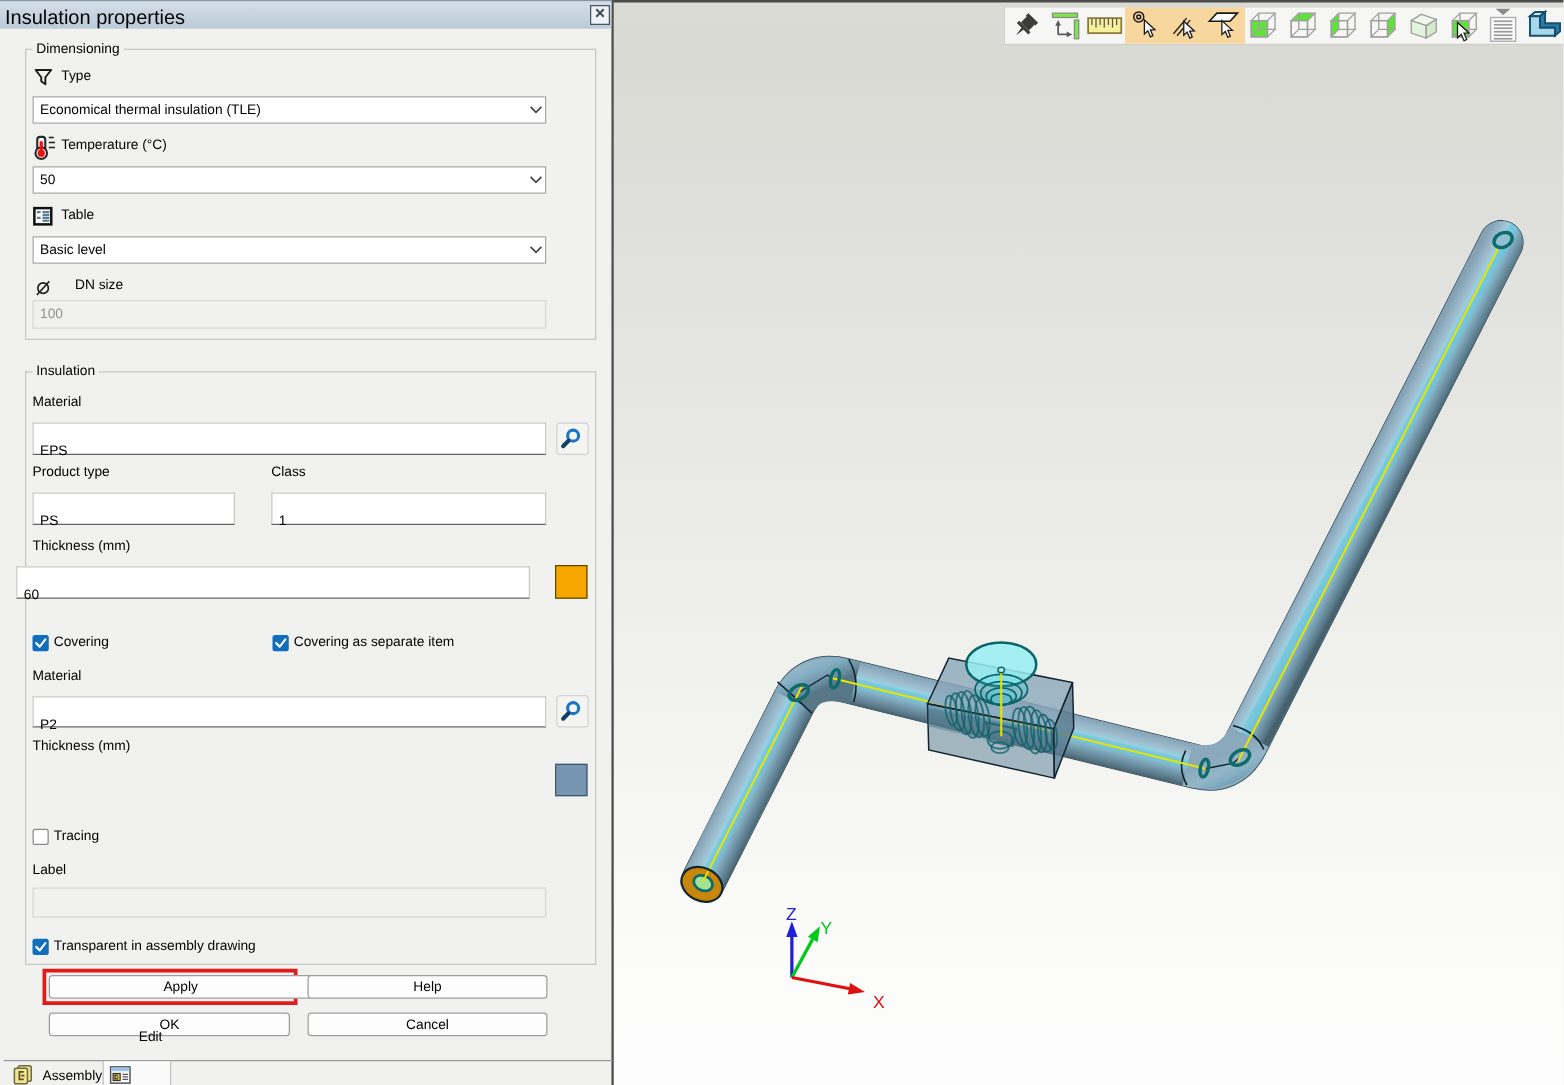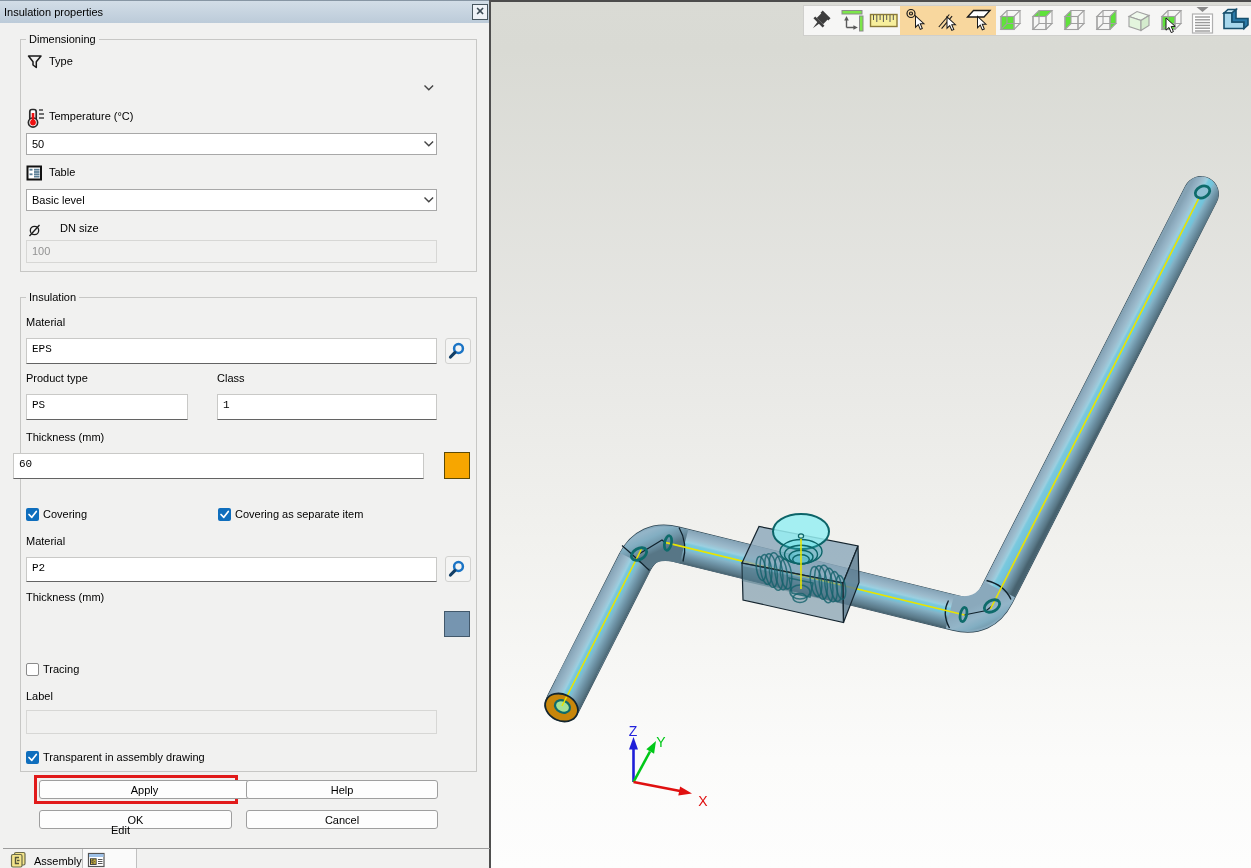--- a/index.html
+++ b/index.html
@@ -14,30 +14,30 @@
 #divider { left:489px; top:0; width:2px; height:868px; background:#4f4f4f; }
 
 
 #toolbar { left:803px; top:5px; width:448px; height:31px; background:#f6f6f5; border:1px solid #cfcfcc; border-right:none; }
 #tb-orange { left:900px; top:6px; width:96px; height:29px; background:#f8d79e; }
 
 
 #dialog { left:0; top:0; width:489px; height:868px; background:#f1f1f0; }
 #titlebar { left:0; top:0; width:489px; height:23px;
   background:linear-gradient(to bottom,#d2dde7,#bccbd9); border-top:1px solid #8796a4; }
-#titlebar span { position:absolute; left:4px; top:5px; font-size:11px; color:#000; }
+#titlebar span { position:absolute; left:4px; top:5px; font-size:16px; color:#000; }
 #closebtn { left:472px; top:4px; width:16px; height:16px; background:#eef2f7; border:1px solid #47565f; color:#3c4b55;
   font-size:11px; line-height:13px; text-align:center; font-weight:bold; }
 
 .group { position:absolute; border:1px solid #c7c7c5; }
 .grouplabel { position:absolute; font-size:11px; color:#000; background:#f1f1f0; padding:0 3px; }
 .lbl { position:absolute; font-size:11px; color:#000; white-space:nowrap; }
 .combo, .tfield { position:absolute; background:#fff; border:1px solid #a8a8a8; font-size:11px; color:#000;
   padding:4px 0 0 5px; }
-.tfield { border-color:#c9c9c7 #c9c9c7 #636363 #c9c9c7; padding-top:4px;font-family:Liberation Mono, monospace; }
+.tfield { border-color:#c9c9c7 #c9c9c7 #636363 #c9c9c7; padding-top:16px; }
 .dfield { position:absolute; background:#f1f1f0; border:1px solid #d7d7d5; font-size:11px; color:#929292; padding:4px 0 12px 5px; }
 .btn { position:absolute; background:#fdfdfd; border:1px solid #9e9e9e; border-radius:3px; font-size:11px; color:#000;
   display:flex; align-items:center; justify-content:center; }
 .sqbtn { position:absolute; width:26px; height:26px; background:#f4f4f3; border:1px solid #d2d2d0; border-radius:3px; }
 .cb { position:absolute; width:13px; height:13px; border-radius:2px; }
 .cb.on { background:#0f6ebd; }
 .cb.off { background:#fff; border:1px solid #8b8b8b; }
 #dlgicons { z-index:10; }
 #redbox { left:34px; top:775px; width:204px; height:29px; border:3px solid #e11a1a; }
 
@@ -361,20 +361,21 @@
       </g>
 
       <g stroke="#fff" stroke-width="1.7" fill="none" stroke-linecap="round" stroke-linejoin="round">
         <path d="M 29 514.5 L 31.8 517.3 L 36.3 511.5"></path>
         <path d="M 221 514.5 L 223.8 517.3 L 228.3 511.5"></path>
         <path d="M 29 757.5 L 31.8 760.3 L 36.3 754.5"></path>
       </g>
     </svg>
 
     <div class="lbl" style="left:49px;top:55px">Type</div>
+    <div class="combo" style="left:26px;top:77px;width:411px;height:22px">Economical thermal insulation (TLE)</div>
     <div class="lbl" style="left:49px;top:110px">Temperature (°C)</div>
     <div class="combo" style="left:26px;top:133px;width:411px;height:22px">50</div>
     <div class="lbl" style="left:49px;top:166px">Table</div>
     <div class="combo" style="left:26px;top:189px;width:411px;height:22px">Basic level</div>
     <div class="lbl" style="left:60px;top:222px">DN size</div>
     <div class="dfield" style="left:26px;top:240px;width:411px;height:23px">100</div>
 
     <div class="group" style="left:20px;top:297px;width:457px;height:475px"></div>
     <div class="grouplabel" style="left:26px;top:291px">Insulation</div>
 

